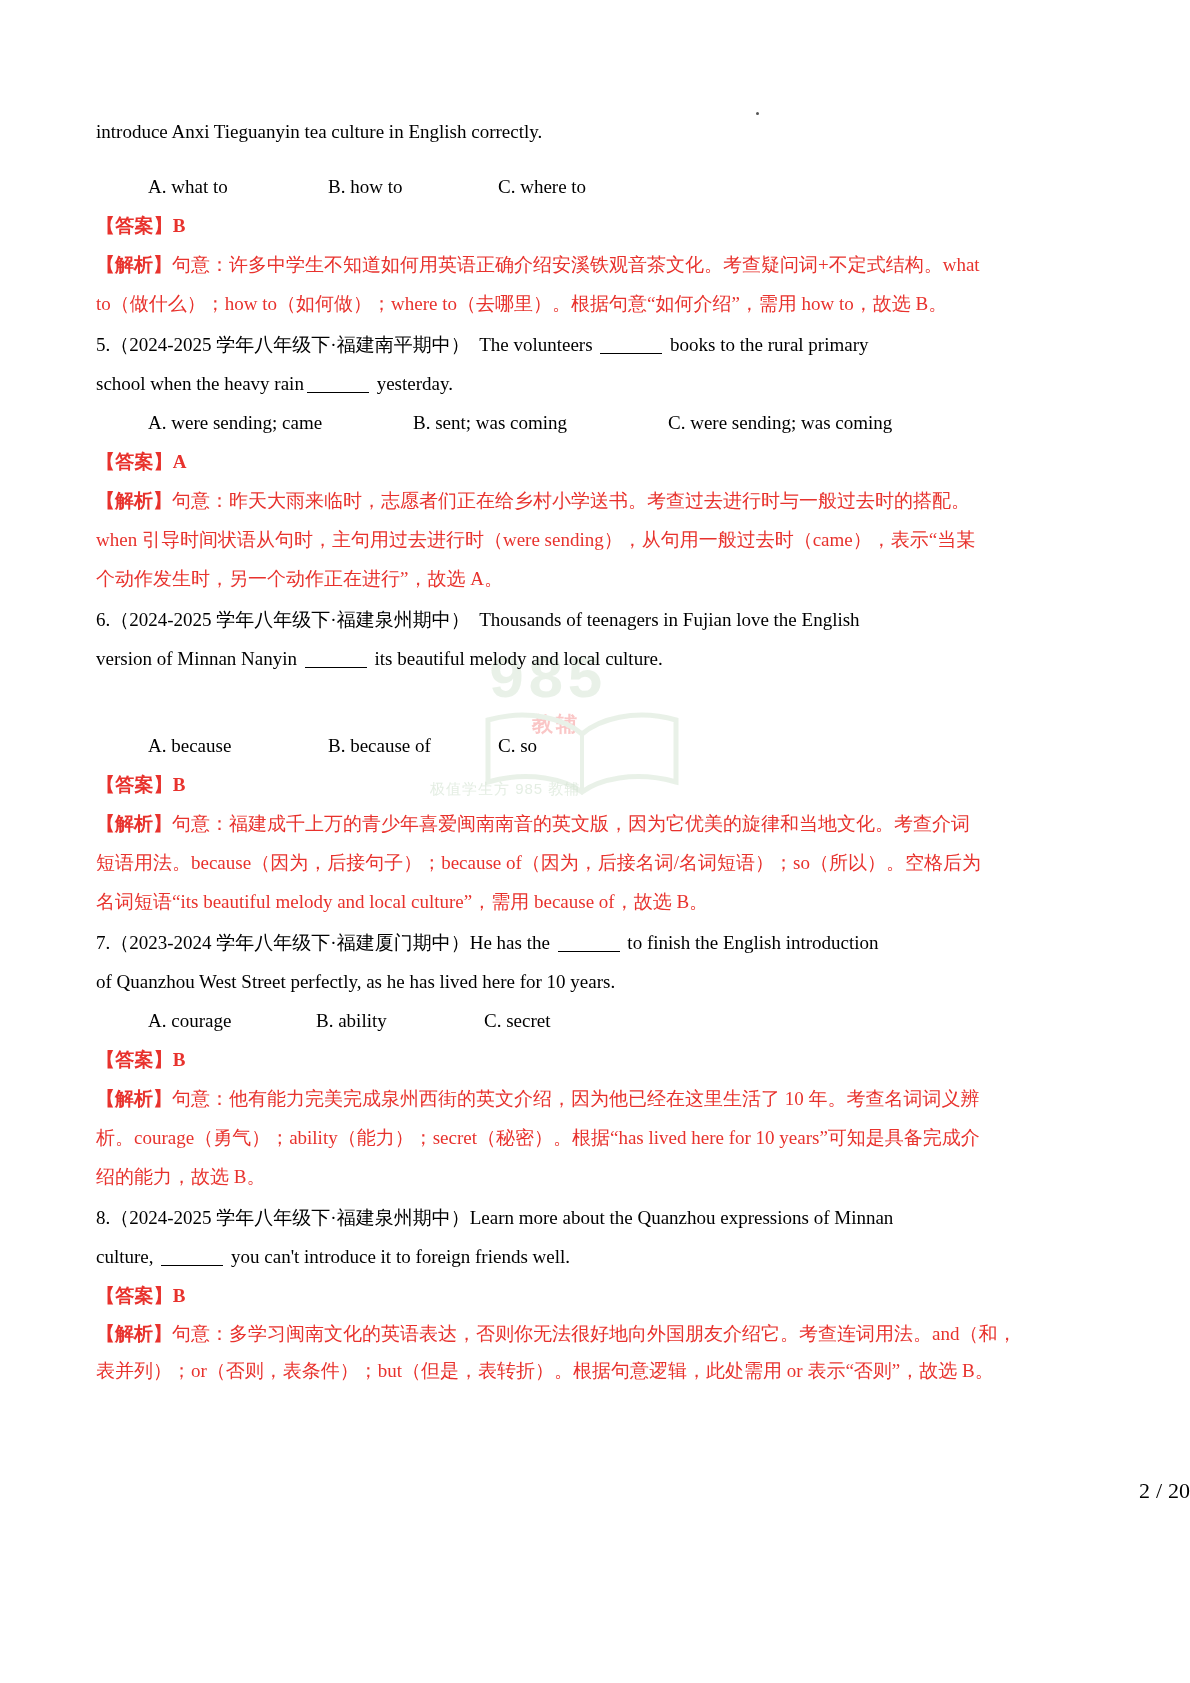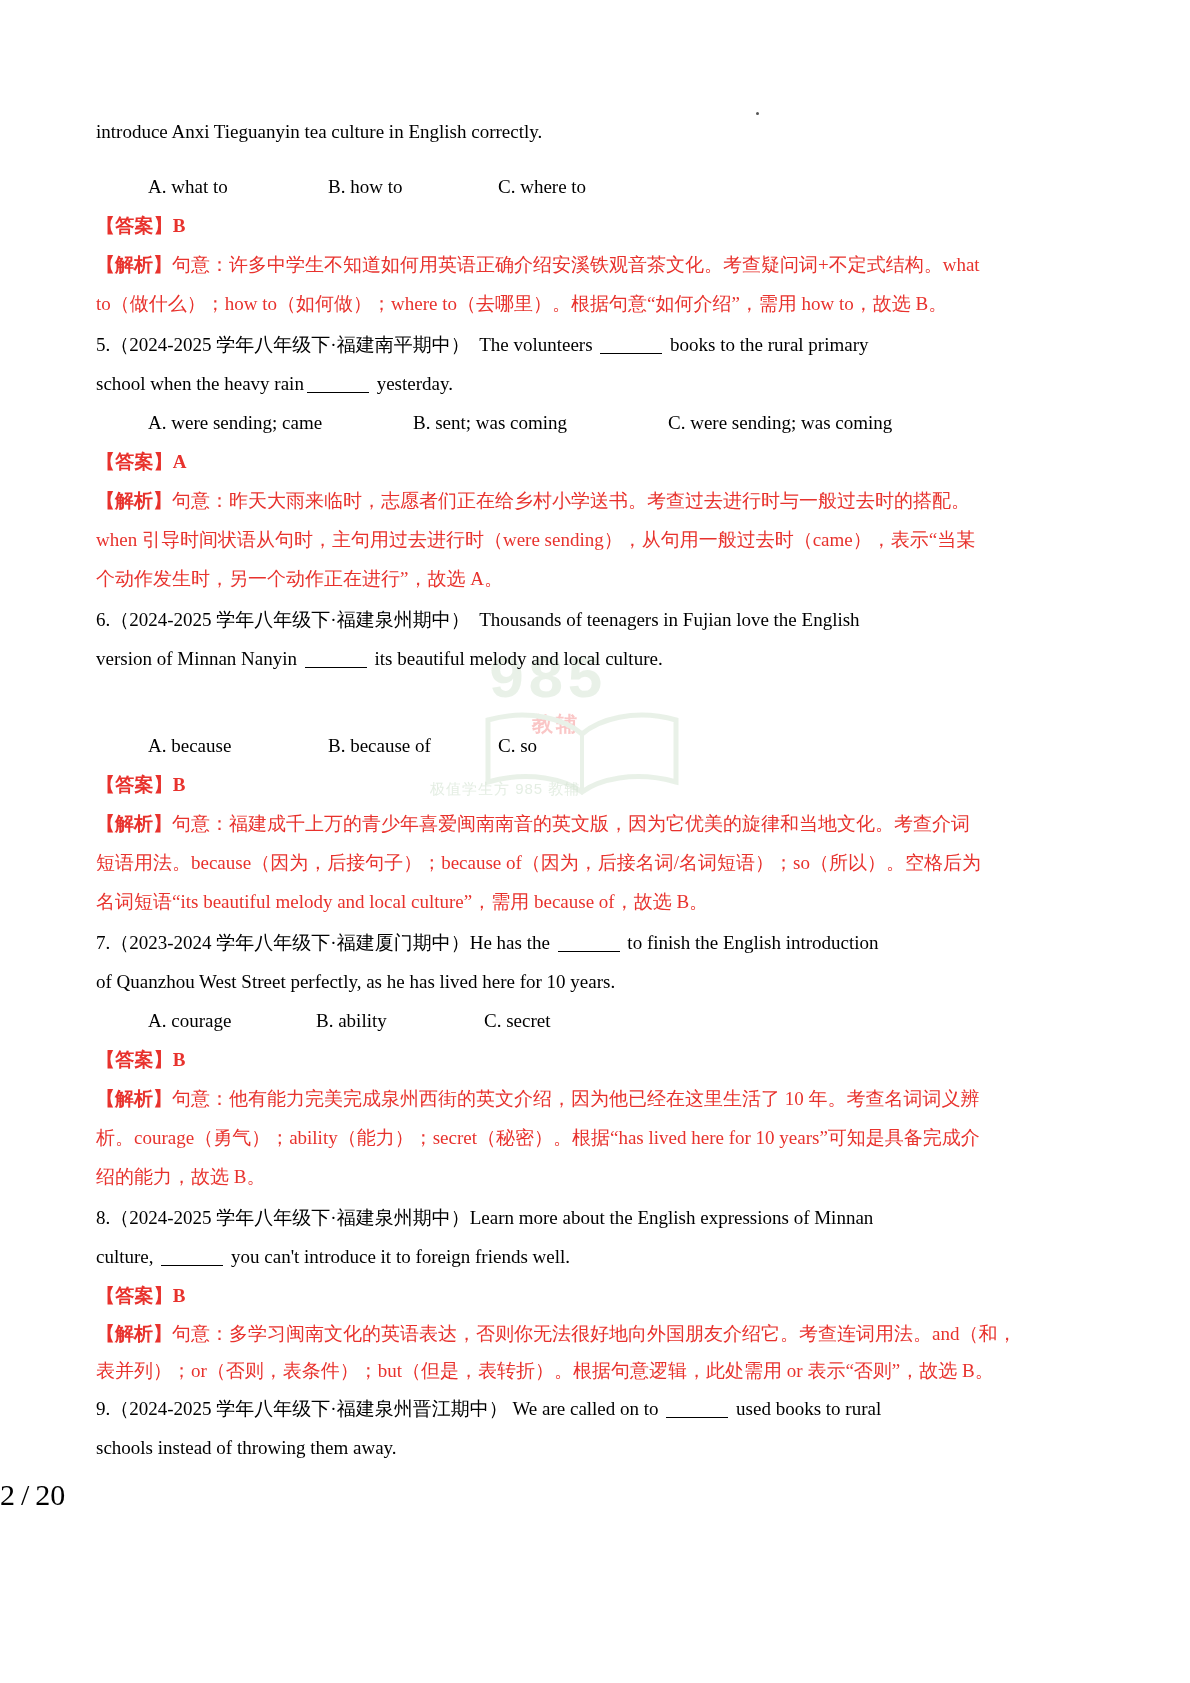--- a/index.html
+++ b/index.html
@@ -111,22 +111,22 @@
   .opts-w4 .opt:nth-child(2) { width: 168px; }
   .opts-w5 .opt:nth-child(1) { width: 133px; }
   .opts-w5 .opt:nth-child(2) { width: 123px; }
   .exp-tight { line-height: 37px; }
   
   .footer {
     position: absolute;
     left: 0;
     right: 0;
     top: 1478px;
-    text-align: left;
-    font-size: 30px;
+    text-align: right;
+    font-size: 22px;
     color: #000;
     font-family: "Liberation Serif", serif;
   }
   .footer .sep { margin: 0 6px; }
   .top-dot {
     position: absolute;
     left: 756px;
     top: 112px;
     width: 3px;
     height: 3px;
@@ -193,31 +193,27 @@
       <div class="opt-line indent opts-w4">
         <span class="opt">A. courage</span><span class="opt">B. ability</span><span class="opt">C. secret</span>
       </div>
       <div class="ans-line"><span class="tag">【答案】</span><span class="ansval">B</span></div>
       <div class="exp-line"><span class="tag">【解析】</span><span>句意：他有能力完美完成泉州西街的英文介绍，因为他已经在这里生活了 10 年。考查名词词义辨</span></div>
       <div class="exp-line">析。courage（勇气）；ability（能力）；secret（秘密）。根据“has lived here for 10 years”可知是具备完成介</div>
       <div class="exp-line">绍的能力，故选 B。</div>
     </div>
 
     <div class="q-block">
-      <div class="q-line"><span>8.</span><span>（2024-2025 学年八年级下·福建泉州期中）</span><span>Learn more about the English expressions of Minnan</span></div>
+      <div class="q-line"><span>8.</span><span>（2024-2025 学年八年级下·福建泉州期中）</span><span>Learn more about the Quanzhou expressions of Minnan</span></div>
       <div class="q-line">culture, <span class="blank"></span> you can't introduce it to foreign friends well.</div>
       <div class="ans-line"><span class="tag">【答案】</span><span class="ansval">B</span></div>
       <div class="exp-line exp-tight"><span class="tag">【解析】</span><span>句意：多学习闽南文化的英语表达，否则你无法很好地向外国朋友介绍它。考查连词用法。and（和，</span></div>
       <div class="exp-line exp-tight">表并列）；or（否则，表条件）；but（但是，表转折）。根据句意逻辑，此处需用 or 表示“否则”，故选 B。</div>
     </div>
 
-    <div>
-      <div class="q-line"><span>9.</span><span>（2024-2025 学年八年级下·福建泉州晋江期中）</span> <span>We are called on to <span class="blank"></span> used books to rural</span></div>
-      <div class="q-line">schools instead of throwing them away.</div>
-    </div>
 
   </div>
 
   <div class="footer">
     <span>2</span><span class="sep">/</span><span>20</span>
   </div>
 
 </div>
 
 </body></html>

